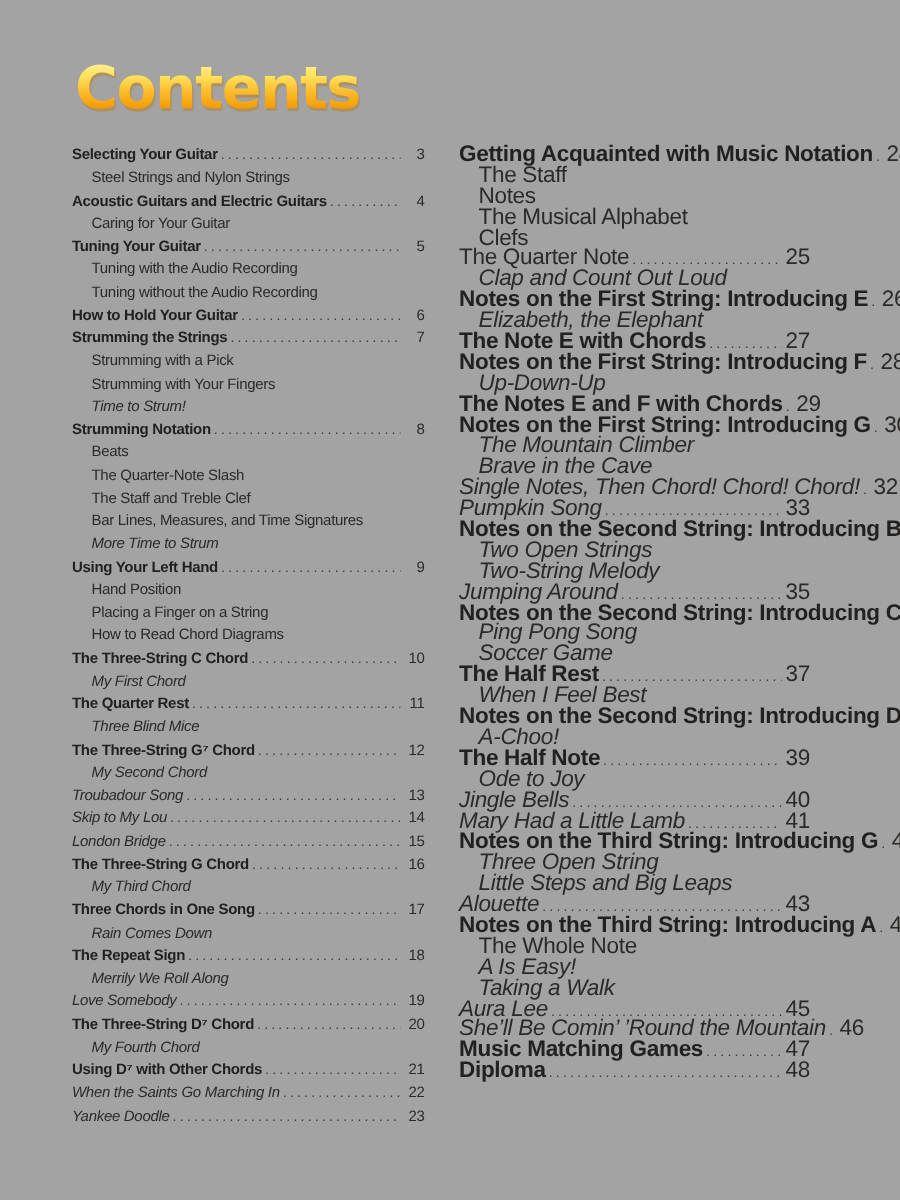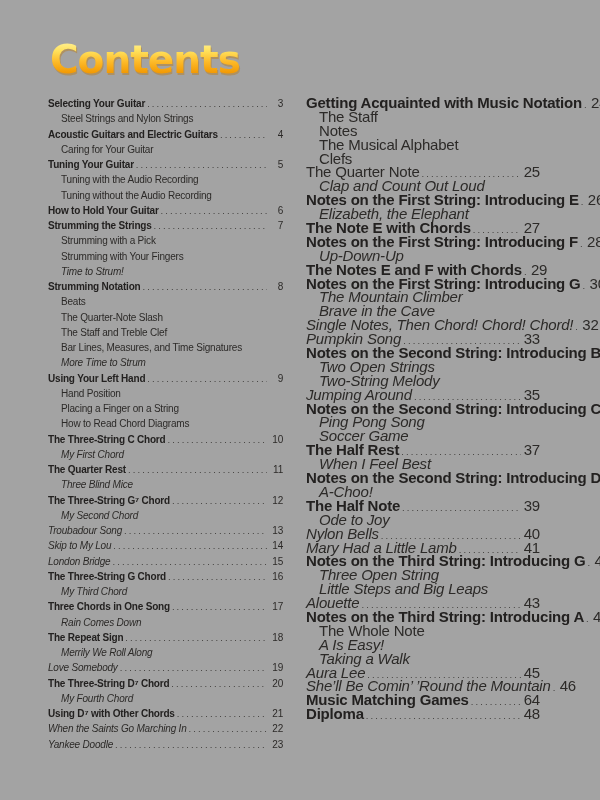--- a/index.html
+++ b/index.html
@@ -369,21 +369,21 @@
       </div>
       <div class="row b">
         <span class="txt">The Half Note</span>
         <span class="leader"></span>
         <span class="pg">39</span>
       </div>
       <div class="row si">
         <span class="txt">Ode to Joy</span>
       </div>
       <div class="row i">
-        <span class="txt">Nylon Bells</span>
+        <span class="txt">Jingle Bells</span>
         <span class="leader"></span>
         <span class="pg">40</span>
       </div>
       <div class="row i">
         <span class="txt">Mary Had a Little Lamb</span>
         <span class="leader"></span>
         <span class="pg">41</span>
       </div>
       <div class="row b">
         <span class="txt">Notes on the Third String: Introducing G</span>
@@ -421,21 +421,21 @@
         <span class="pg">45</span>
       </div>
       <div class="row i">
         <span class="txt">She’ll Be Comin’ ’Round the Mountain</span>
         <span class="leader"></span>
         <span class="pg">46</span>
       </div>
       <div class="row b">
         <span class="txt">Music Matching Games</span>
         <span class="leader"></span>
-        <span class="pg">64</span>
+        <span class="pg">47</span>
       </div>
       <div class="row b">
         <span class="txt">Diploma</span>
         <span class="leader"></span>
         <span class="pg">48</span>
       </div>
     </div>
 </div>
 
 </body></html>

